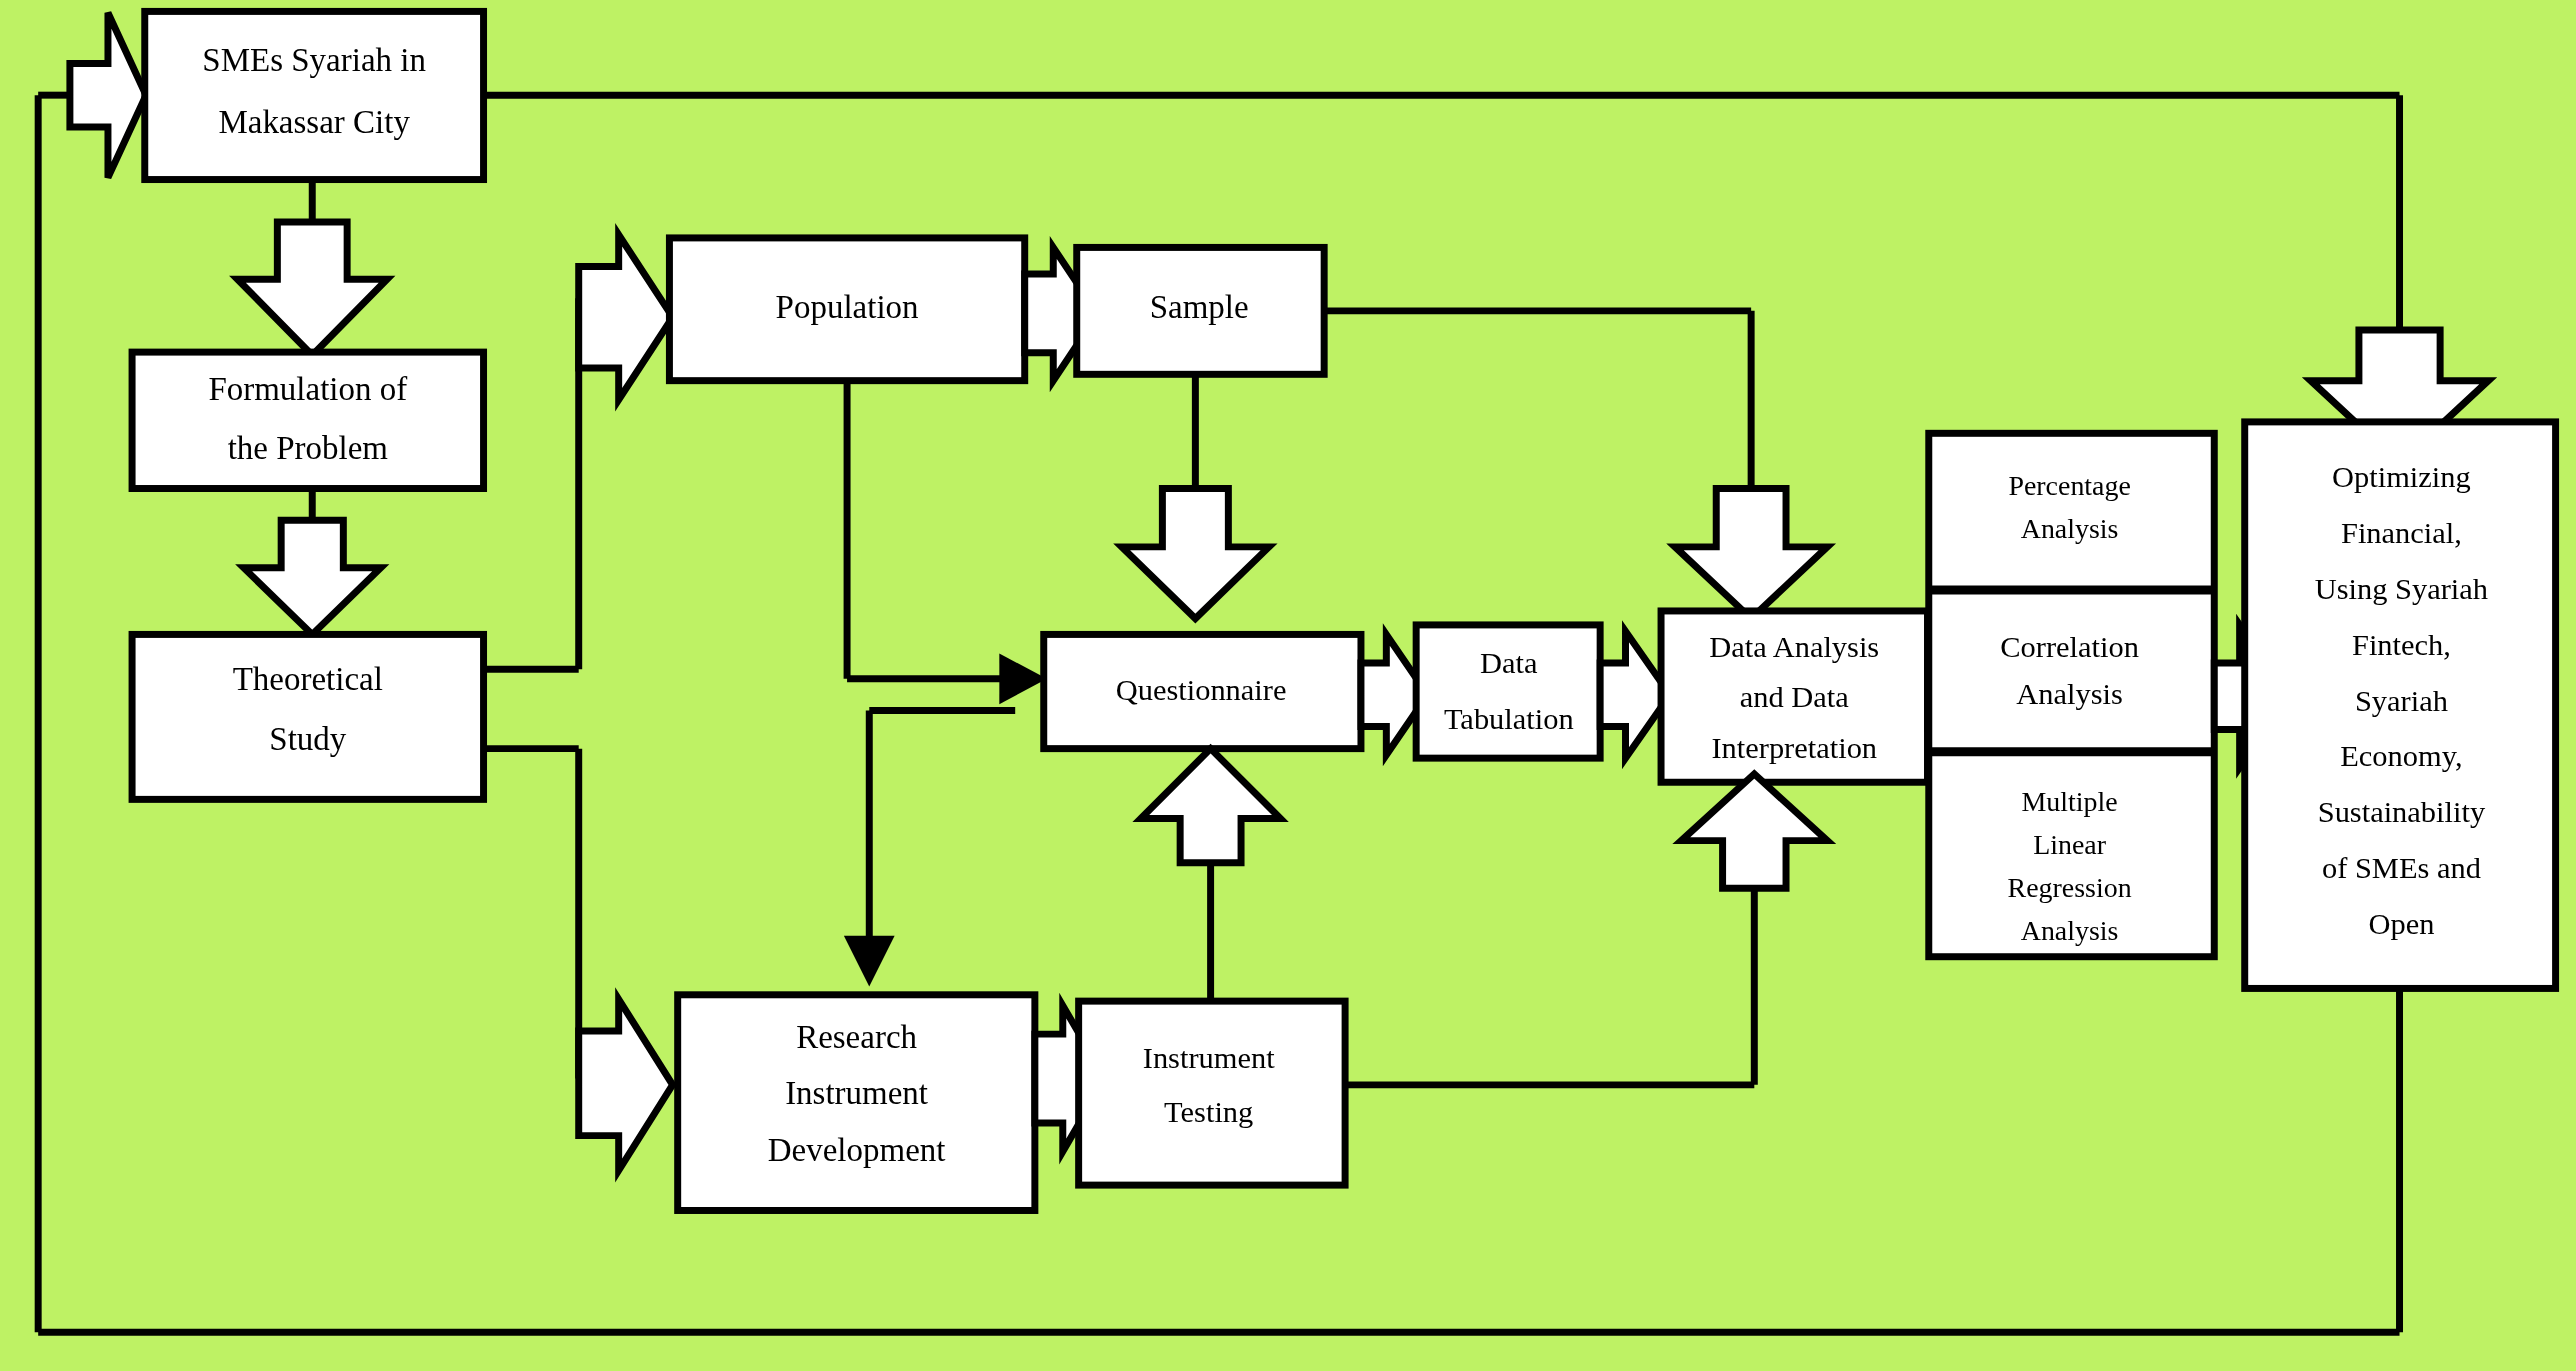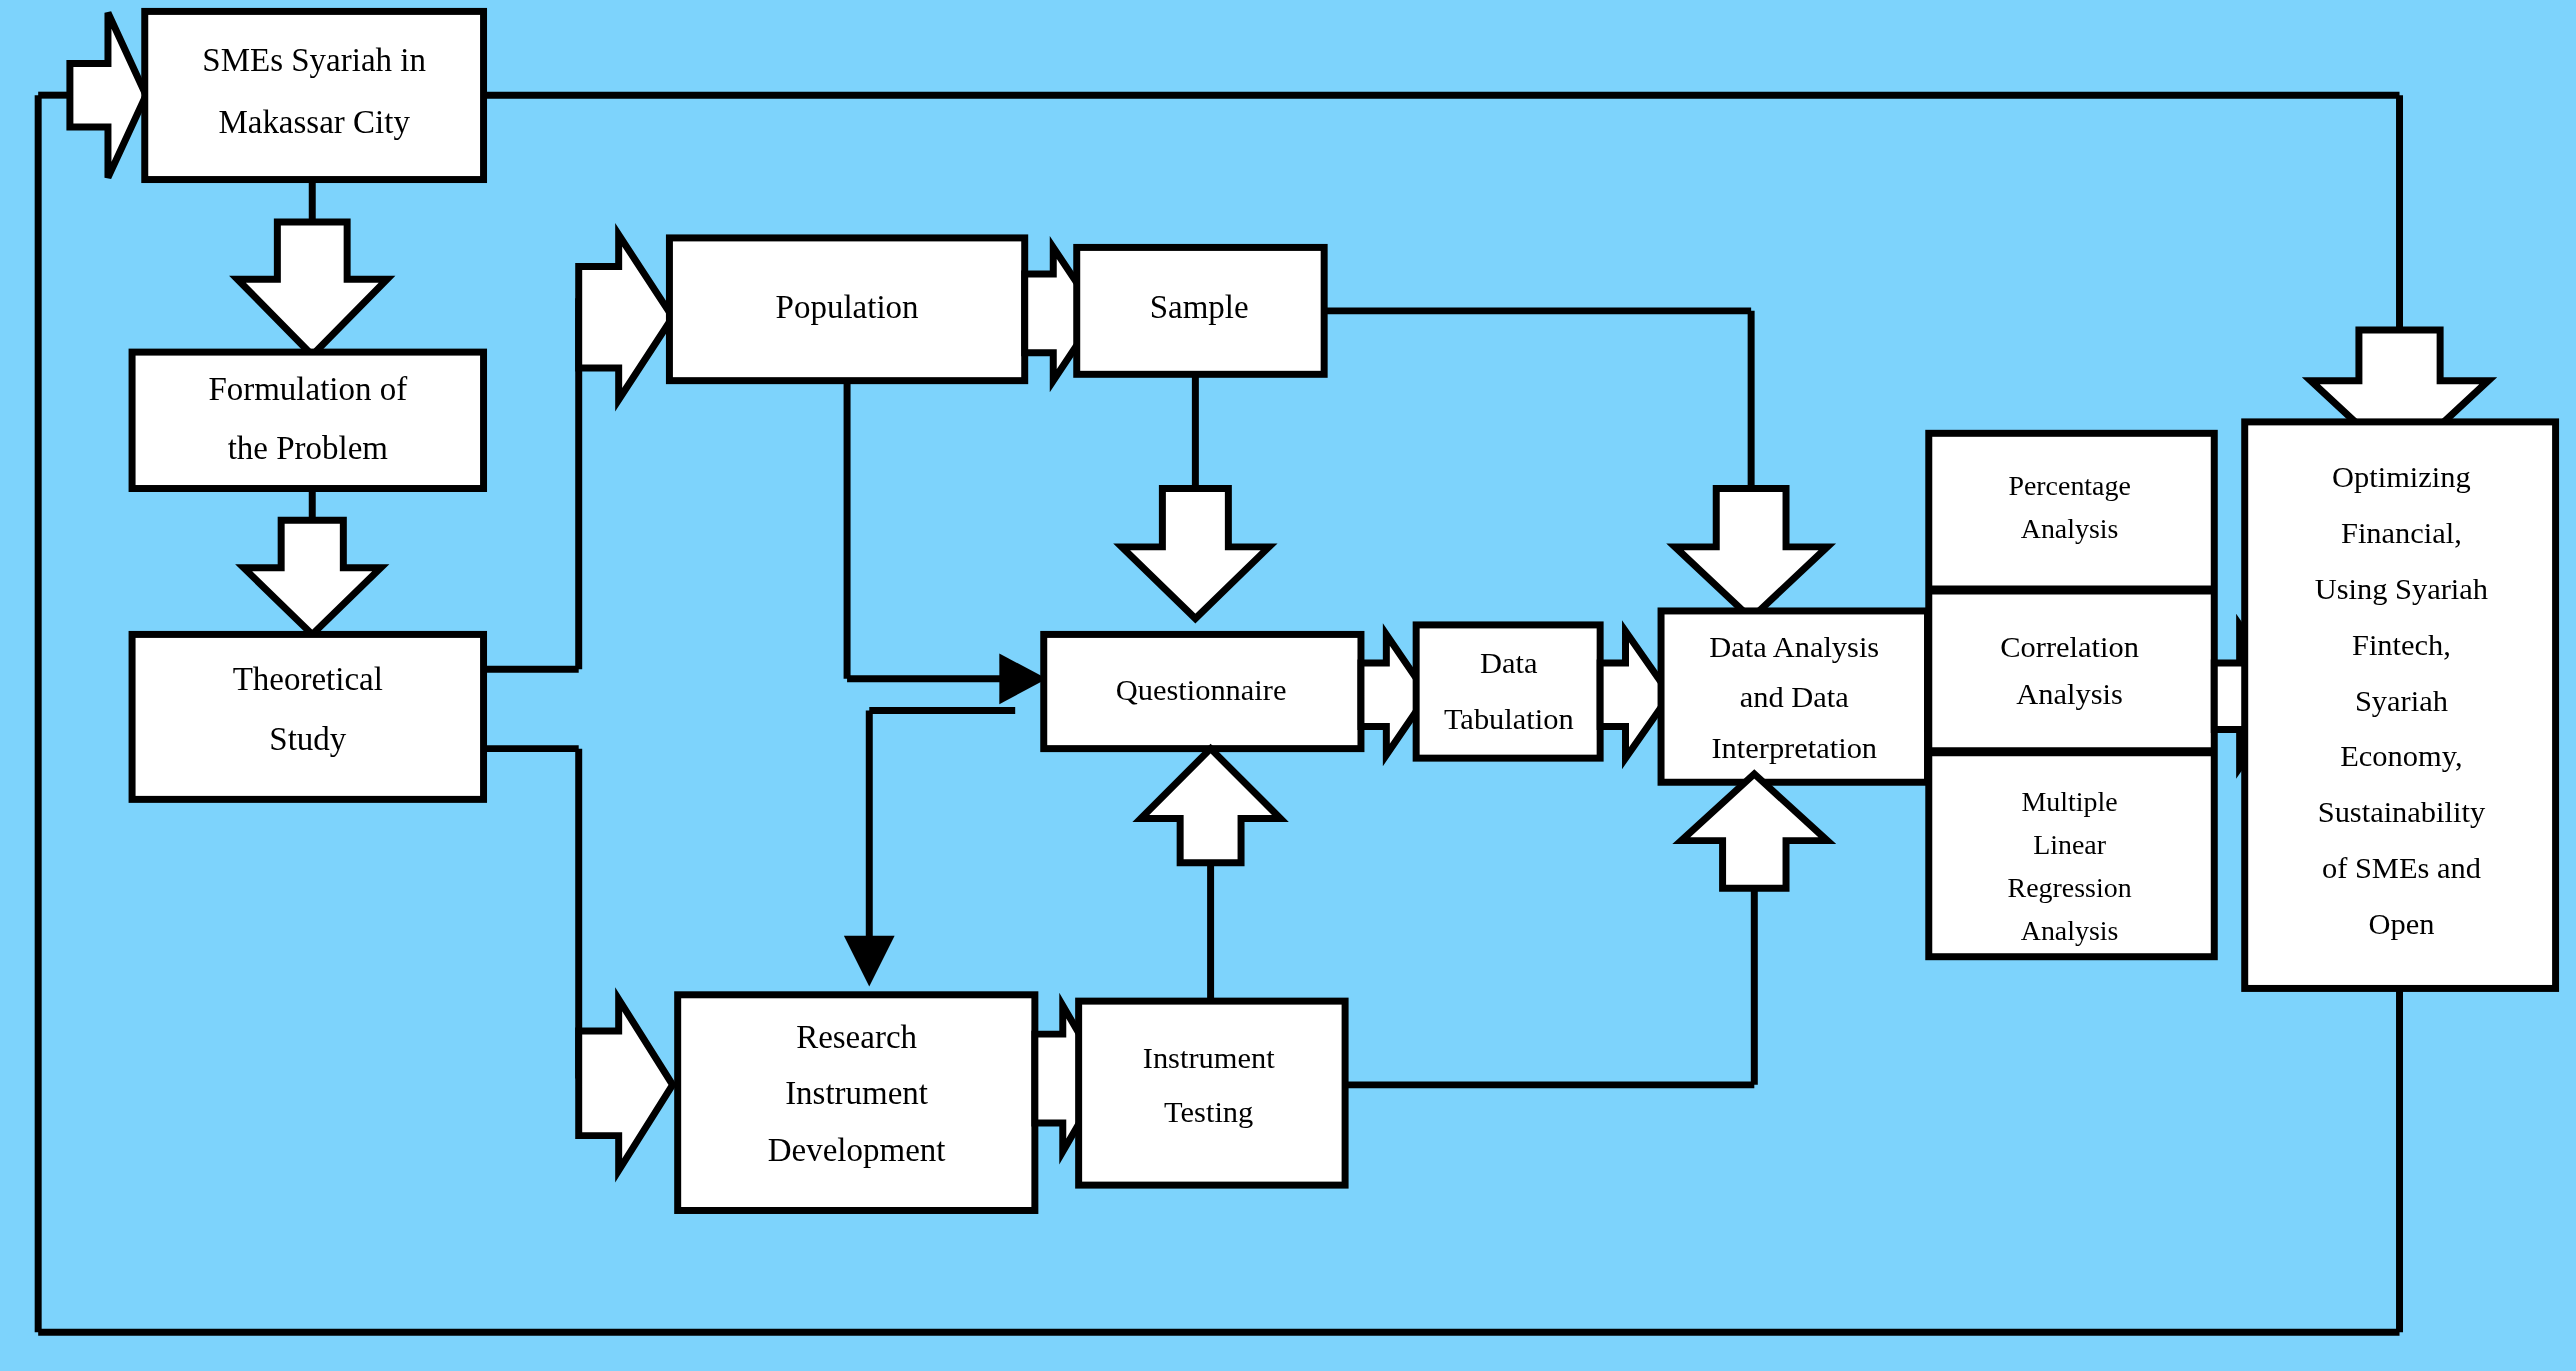--- a/index.html
+++ b/index.html
@@ -1,18 +1,18 @@
 <!DOCTYPE html>
 <html style="font-size:10px"><head>
 <meta charset="utf-8">
 <style>
   html,body{margin:0;padding:0;background:#ffffff;}
   body{width:2576px;height:1371px;overflow:hidden;
        font-family:"Liberation Serif","DejaVu Serif",serif;}
-  #stage{position:relative;width:2576px;height:1371px;background:#7dd3fc;}
+  #stage{position:relative;width:2576px;height:1371px;background:#bef264;}
   svg#flow{position:absolute;left:0;top:0;width:2576px;height:1371px;display:block;}
   .shape{fill:#ffffff;stroke:#000000;}
   .box{stroke-width:11;}
   .arw{fill:#ffffff;stroke:#000000;stroke-width:11;stroke-linejoin:miter;}
   .conn{fill:none;stroke:#000000;stroke-width:11;stroke-linecap:butt;}
   .divider{stroke:#000000;stroke-width:14;}
   text{fill:#000000;font-family:"Liberation Serif","DejaVu Serif",serif;
        text-anchor:middle;dominant-baseline:middle;}
   .t-lg{font-size:52px;}
   .t-md{font-size:48px;}

